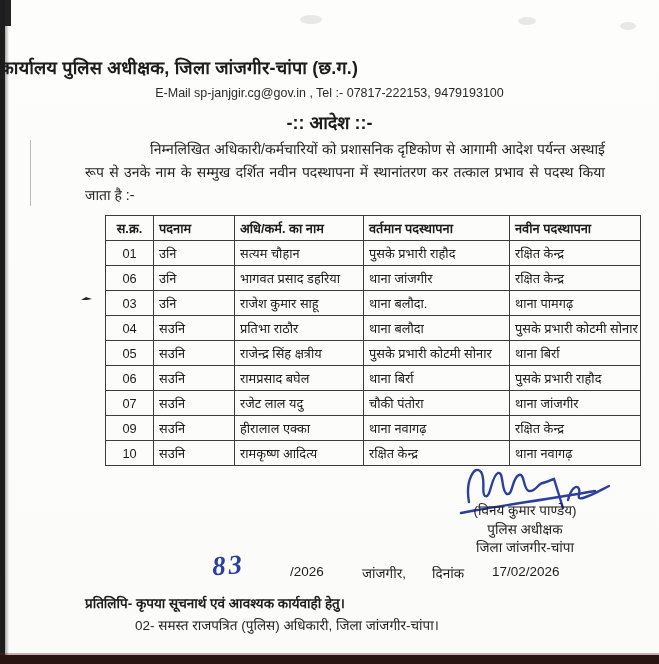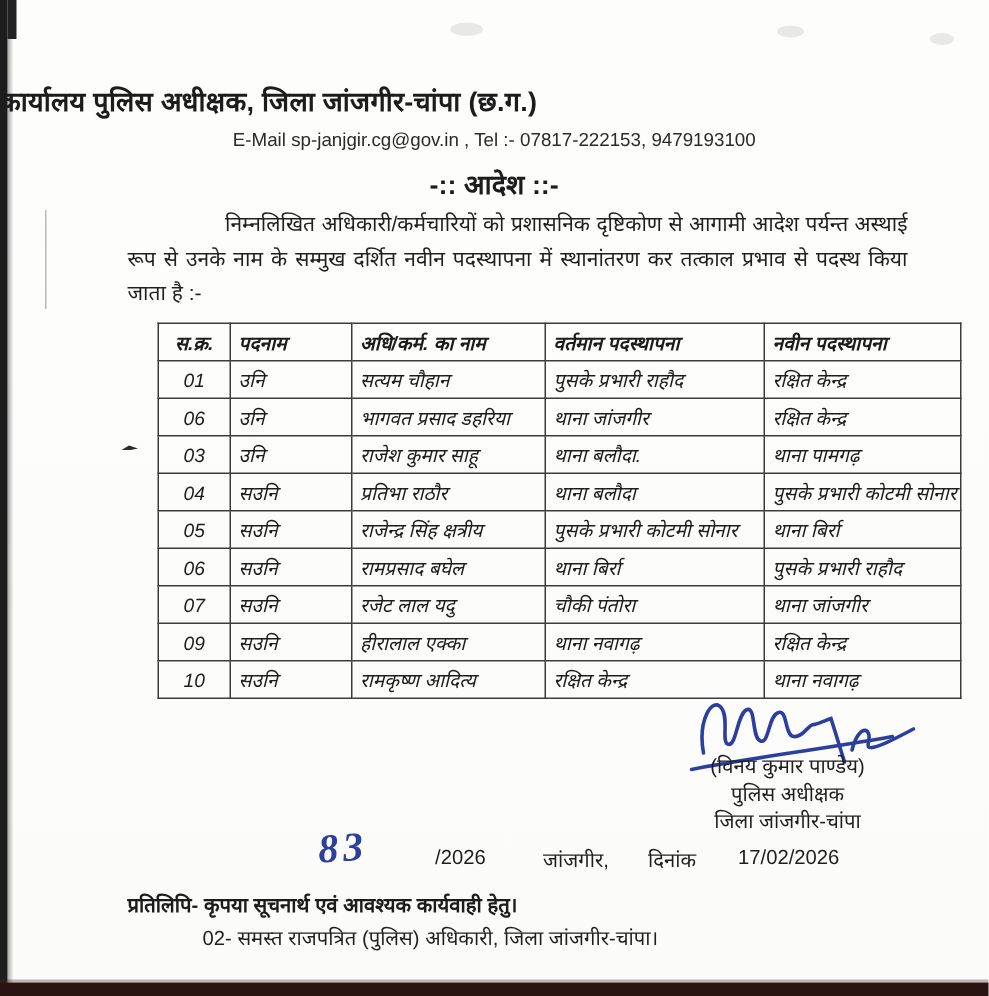--- a/index.html
+++ b/index.html
@@ -38,21 +38,21 @@
   .body-paragraph{
     position:absolute;top:138px;left:85px;width:520px;
     font-size:14px;line-height:23px;color:#1f1f1f;
     text-align:justify;text-indent:65px;
   }
 
   
   table.transfer{
     position:absolute;left:105px;top:215px;width:504px;
     border-collapse:collapse;table-layout:fixed;
-    font-size:12.8px;color:#1c1c1c;font-style:italic;
+    font-size:12.8px;color:#1c1c1c;
   }
   table.transfer th,table.transfer td{
     border:1.4px solid #3c3c3c;
     padding:2px 5px;height:20px;
     overflow:hidden;white-space:nowrap;
     font-weight:normal;text-align:left;vertical-align:middle;
   }
   table.transfer th{font-weight:bold;}
   table.transfer .c0{width:45px;text-align:center;padding:2px 1px;}
   table.transfer .c1{width:70px;}

